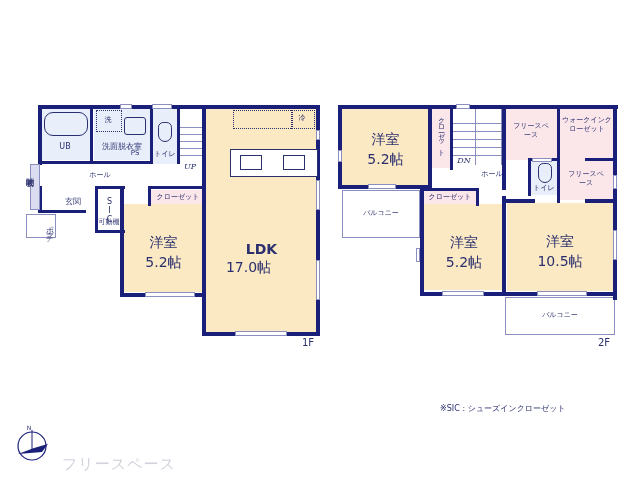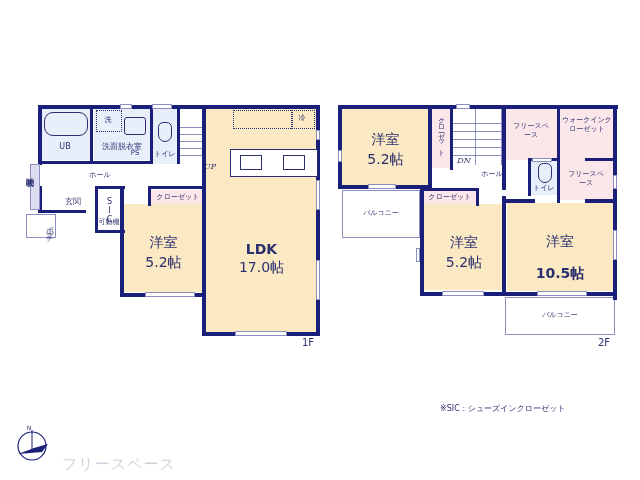--- a/index.html
+++ b/index.html
@@ -80,31 +80,31 @@
     <div class="stair" style="left:0;top:39px;width:22px;"></div>
     <div class="stair" style="left:0;top:46px;width:22px;"></div>
   </div>
 
   <div class="lbl sm" style="left:50px;top:142px;width:30px;">UB</div>
   <div class="lbl xs" style="left:98px;top:116px;width:20px;">洗</div>
   <div class="lbl xs" style="left:125px;top:106px;width:20px;margin-top:43px;">PS</div>
   <div class="lbl sm" style="left:94px;top:142px;width:56px;">洗面脱衣室</div>
   <div class="lbl xs" style="left:152px;top:150px;width:26px;">トイレ</div>
   <div class="lbl xs" style="left:80px;top:171px;width:40px;">ホール</div>
-  <div class="lbl sm" style="left:178px;top:162px;width:24px;font-style:italic;font-family:'DejaVu Serif',serif;margin-left:20px;">UP</div>
+  <div class="lbl sm" style="left:178px;top:162px;width:24px;font-style:italic;font-family:'DejaVu Serif',serif;">UP</div>
   <div class="lbl vert" style="left:24px;top:172px;width:10px;">玄関収納</div>
   <div class="lbl sm" style="left:58px;top:197px;width:30px;">玄関</div>
   <div class="lbl vert" style="left:104px;top:197px;width:10px;">SIC</div>
   <div class="lbl vert" style="left:44px;top:220px;width:10px;">ポーチ</div>
   <div class="lbl xs" style="left:96px;top:218px;width:26px;">可動棚</div>
   <div class="lbl xs" style="left:152px;top:193px;width:52px;">クローゼット</div>
   <div class="lbl big" style="left:122px;top:233px;width:83px;">洋室</div>
   <div class="lbl big" style="left:122px;top:253px;width:83px;">5.2帖</div>
   <div class="lbl big" style="left:205px;top:240px;width:113px;font-weight:bold;">LDK</div>
-  <div class="lbl big" style="left:205px;top:258px;width:113px;">17.0帖</div>
+  <div class="lbl big" style="left:192px;top:258px;width:113px;">17.0帖</div>
   <div class="lbl xs" style="left:293px;top:114px;width:18px;">冷</div>
   <div class="lbl sm" style="left:296px;top:338px;width:24px;font-size:10px;">1F</div>
 </div>
 
 <div>
   <div class="room beige" style="left:342px;top:108px;width:87px;height:78px;"></div>
   <div class="room pink" style="left:432px;top:108px;width:18px;height:60px;"></div>
   <div class="room white" style="left:452px;top:108px;width:50px;height:80px;"></div>
   <div class="room pink" style="left:505px;top:108px;width:52px;height:52px;"></div>
   <div class="room pink" style="left:560px;top:108px;width:53px;height:52px;"></div>
@@ -162,21 +162,21 @@
   <div class="lbl xs" style="left:474px;top:170px;width:36px;">ホール</div>
   <div class="lbl xs" style="left:510px;top:122px;width:42px;white-space:normal;">フリースペース</div>
   <div class="lbl xs" style="left:562px;top:116px;width:50px;white-space:normal;">ウォークインクローゼット</div>
   <div class="lbl xs" style="left:566px;top:170px;width:40px;white-space:normal;">フリースペース</div>
   <div class="lbl xs" style="left:531px;top:184px;width:26px;">トイレ</div>
   <div class="lbl xs" style="left:342px;top:209px;width:78px;">バルコニー</div>
   <div class="lbl xs" style="left:424px;top:193px;width:52px;">クローゼット</div>
   <div class="lbl big" style="left:424px;top:233px;width:80px;">洋室</div>
   <div class="lbl big" style="left:424px;top:253px;width:80px;">5.2帖</div>
   <div class="lbl big" style="left:507px;top:232px;width:106px;">洋室</div>
-  <div class="lbl big" style="left:507px;top:264px;width:106px;font-weight:bold;">10.5帖</div>
+  <div class="lbl big" style="left:507px;top:252px;width:106px;">10.5帖</div>
   <div class="lbl xs" style="left:505px;top:311px;width:110px;">バルコニー</div>
   <div class="lbl sm" style="left:592px;top:338px;width:24px;font-size:10px;">2F</div>
 </div>
 
 <div class="lbl" style="left:440px;top:403px;width:180px;font-size:8px;text-align:left;">※SIC：シューズインクローゼット</div>
 
 <div>
   <svg width="40" height="36" style="left:12px;top:426px;" viewBox="0 0 40 36">
     <circle cx="20" cy="20" r="14" fill="none" stroke="#1a1f7a" stroke-width="1.2"></circle>
     <path d="M6 28 L22 22 L36 18 L30 26 Z" fill="#1a1f7a"></path>

